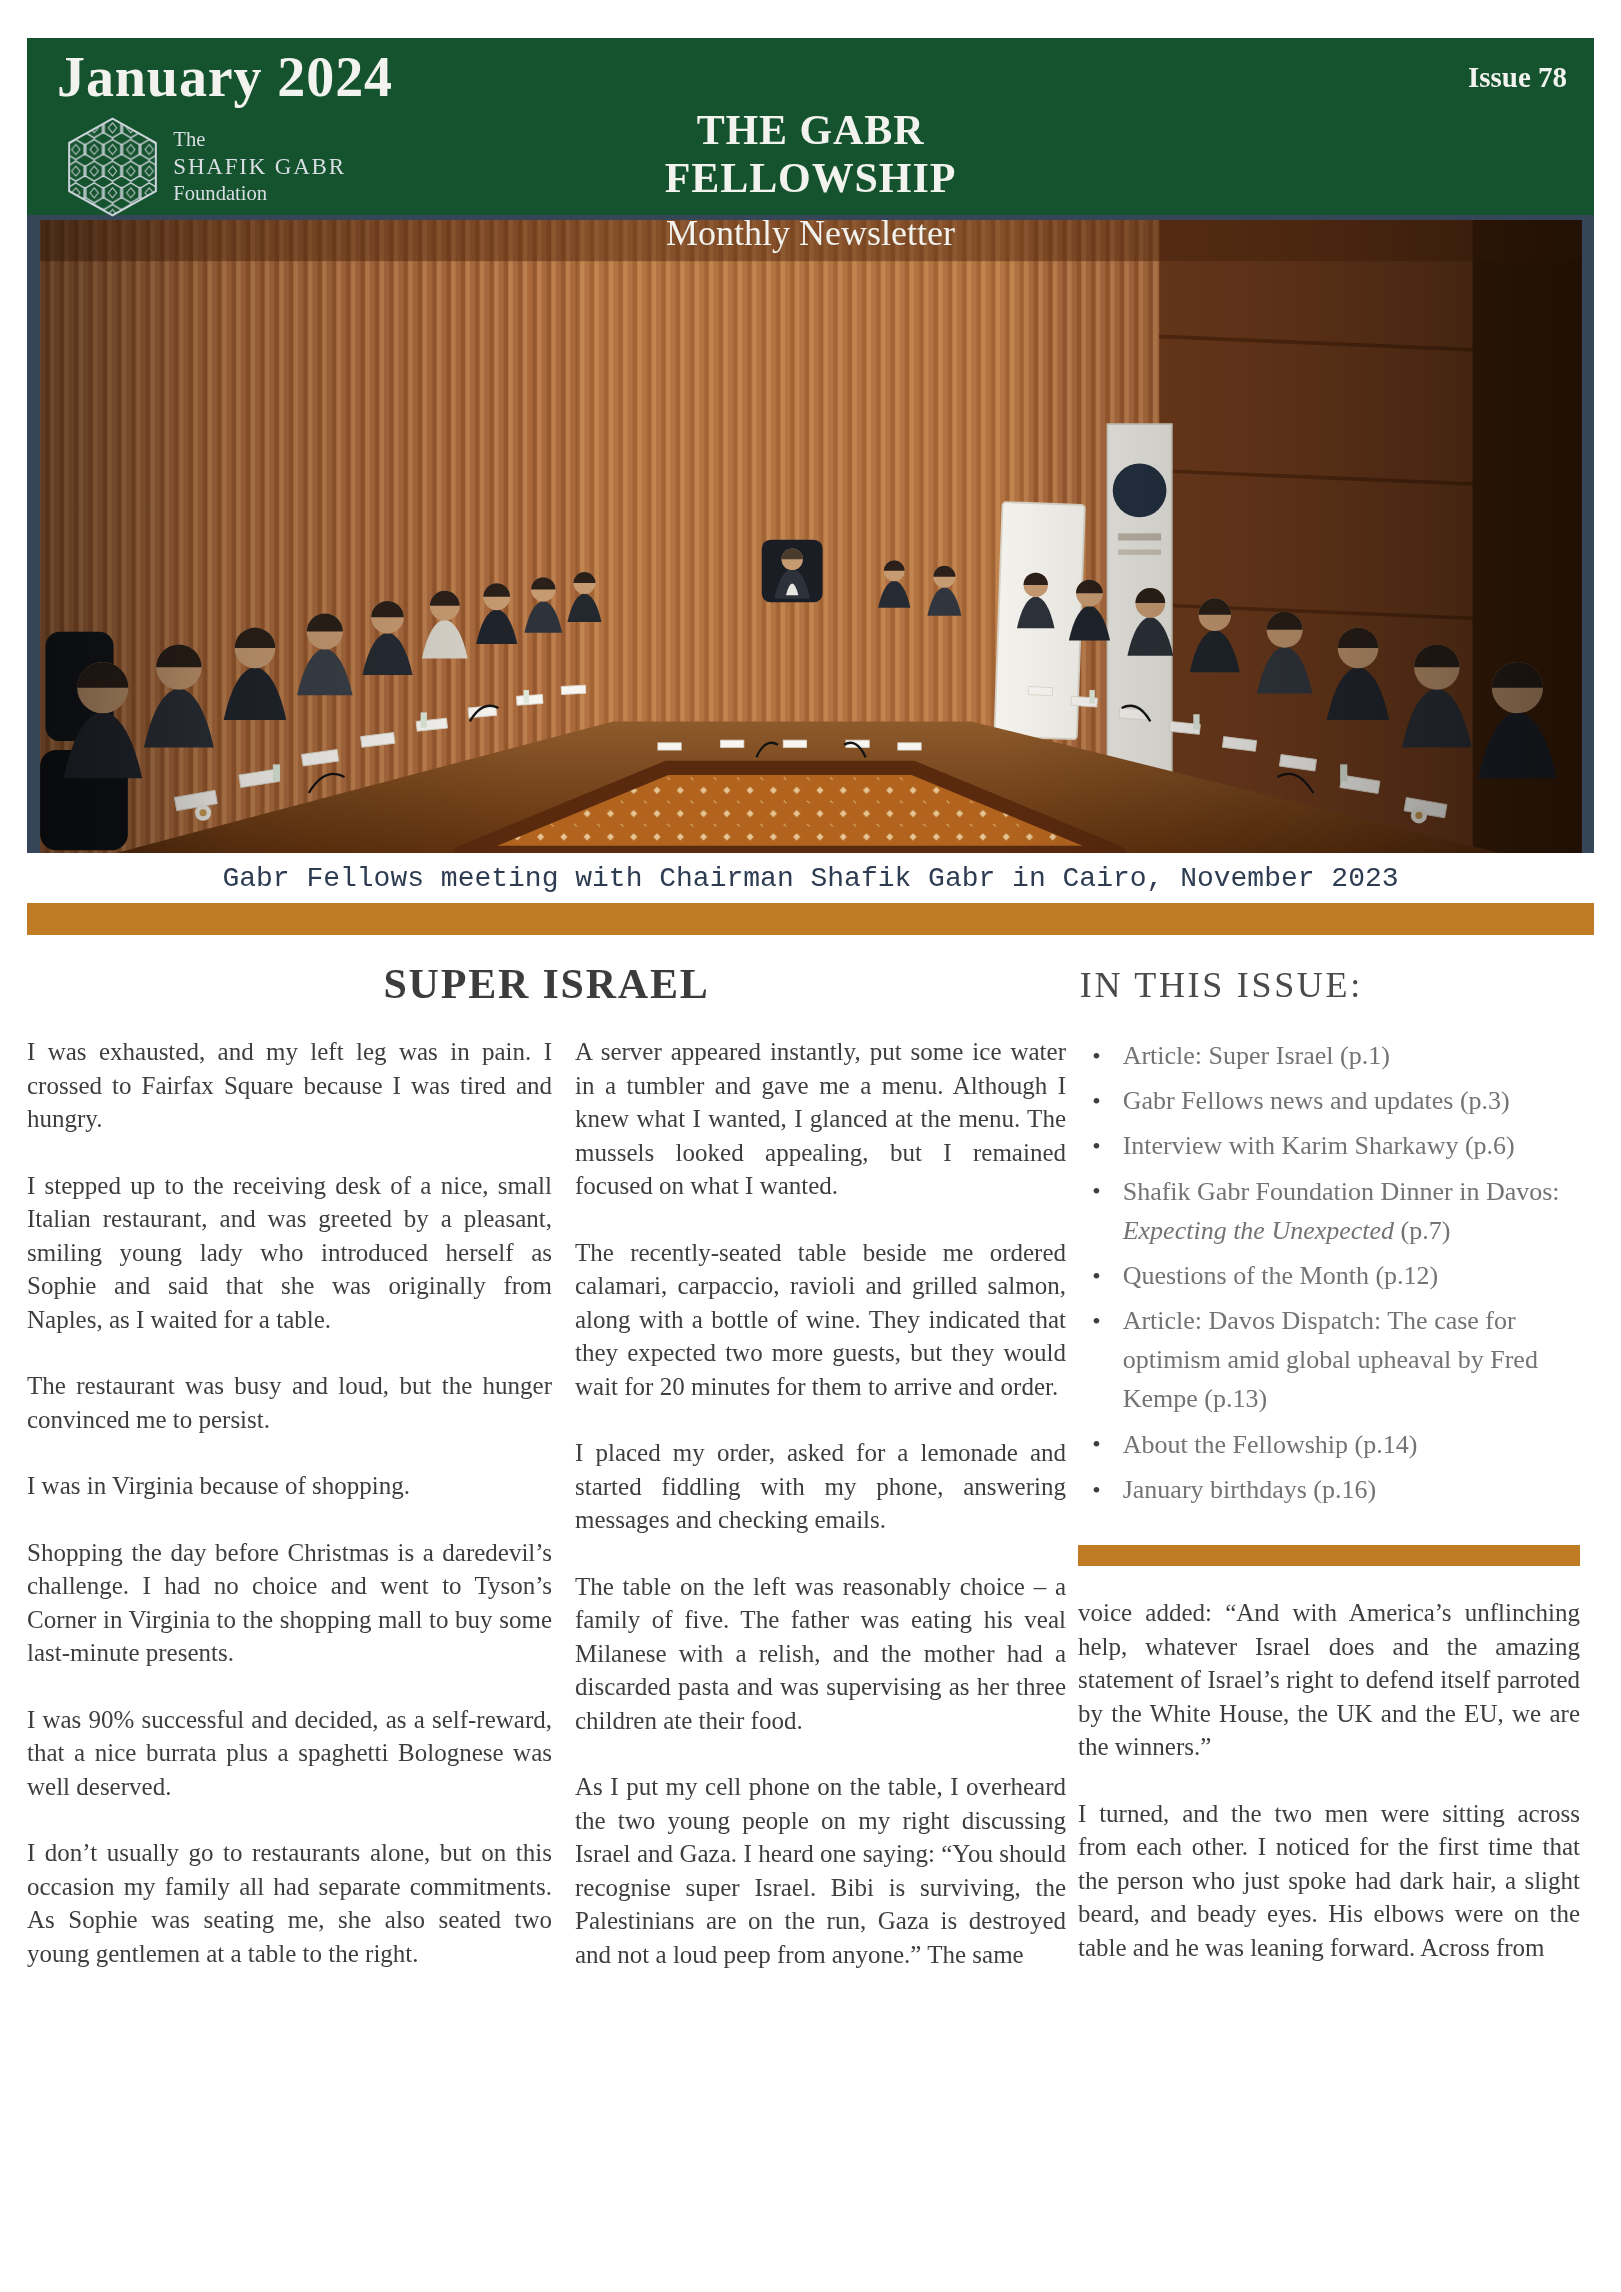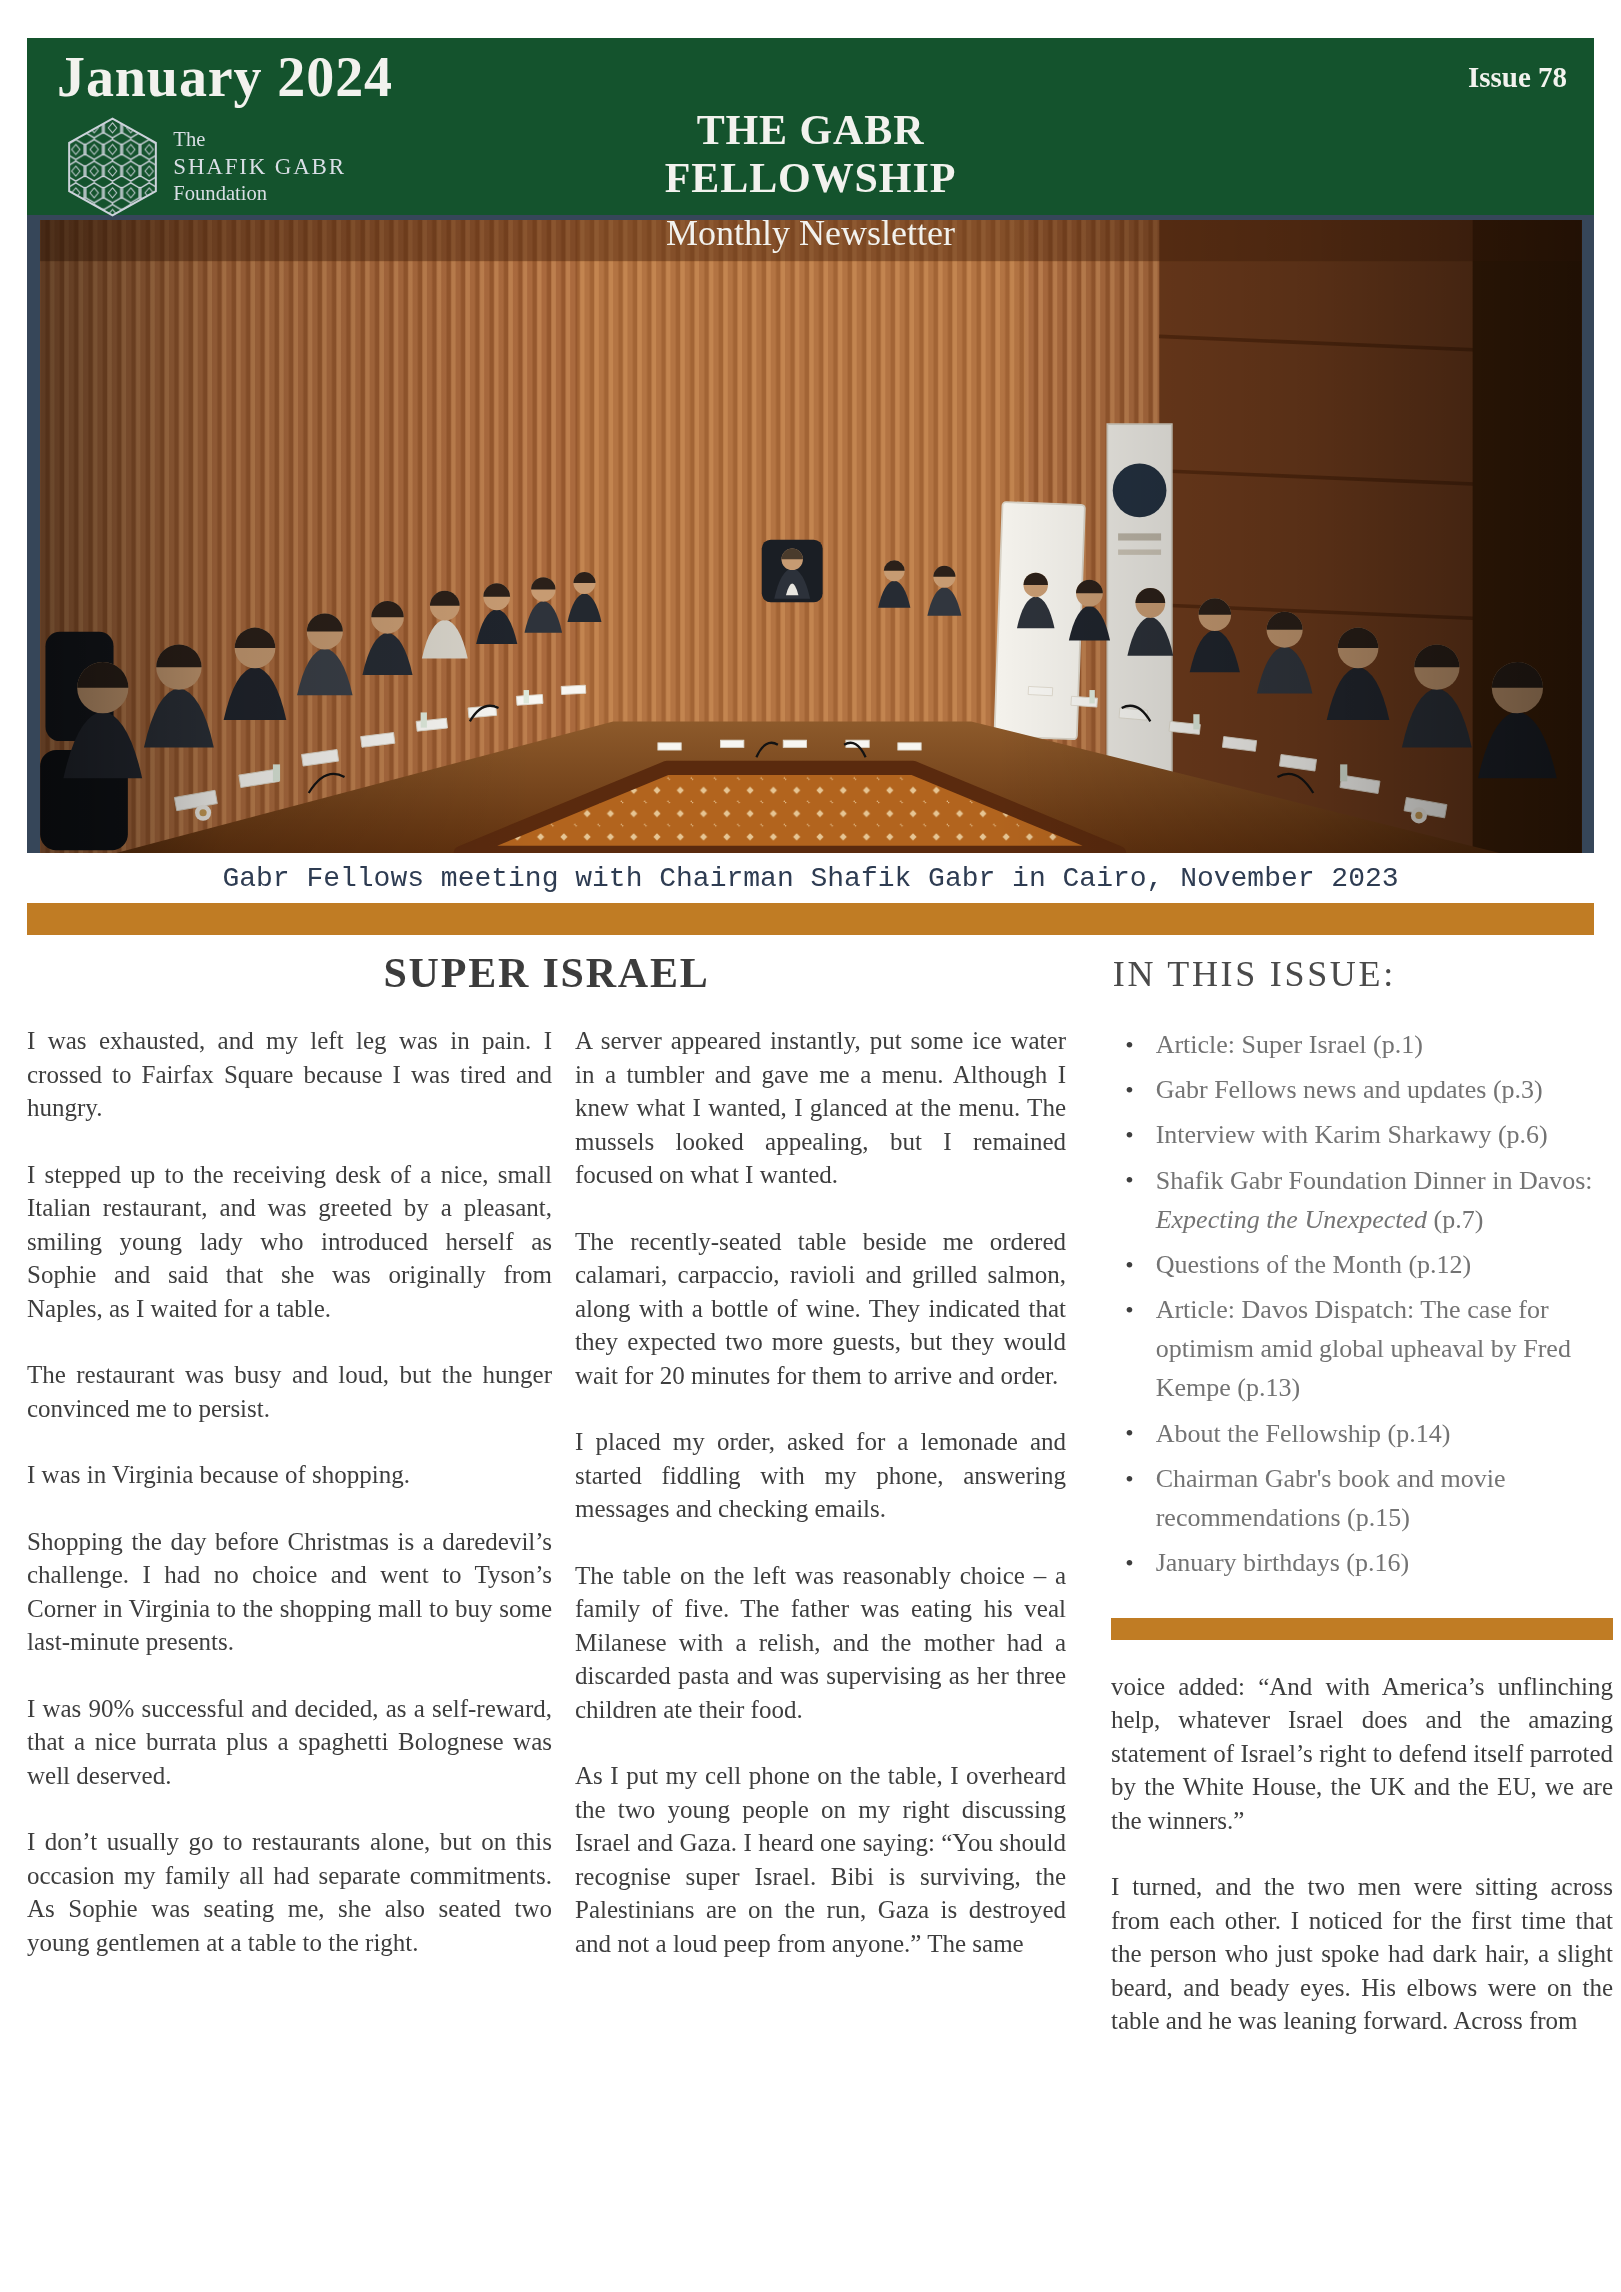--- a/index.html
+++ b/index.html
@@ -18,21 +18,21 @@
   .mast-sub{font-size:36px;margin-top:9px;}
   .mast-issue{position:absolute;right:27px;top:23px;font-size:29px;font-weight:700;}
 
   
   .photo-wrap{background:#364659;padding:5.4px 12.5px 0 12.5px;}
   .photo-wrap svg{display:block;}
   .caption{text-align:center;font-size:28px;color:#2e3c52;padding:10px 0 9px 0;font-family:Liberation Mono, monospace;}
   .divider{height:32px;background:#c07c24;}
 
   
-  .content{display:flex;gap:45px;margin-top:12px;}
+  .content{display:flex;gap:12px;padding-top:23px;}
   .main{width:1039px;flex:none;}
   .main h1{margin:1.8px 0 27px 0;text-align:center;font-size:42px;font-weight:700;color:#3c3c3c;letter-spacing:1.8px;}
   .cols{display:flex;gap:23px;}
   .col1{width:525px;flex:none;}
   .col2{width:491px;flex:none;}
   p.body{font-size:25px;line-height:1.34;text-align:justify;margin:0 0 33px 0;color:#3e3e3e;}
 
   .sidebar{width:502px;flex:none;}
   .sidebar h2{margin:5.4px 0 30px 1.8px;font-size:36px;font-weight:400;color:#4a4a4a;letter-spacing:2.7px;}
   ul.issue{list-style:none;margin:0;padding:0 0 0 10.7px;}
@@ -261,21 +261,20 @@
     <div class="sidebar">
       <h2>IN THIS ISSUE:</h2>
       <ul class="issue">
           <li><span>Article:  Super Israel (p.1)</span></li>
           <li><span>Gabr Fellows news and updates (p.3)</span></li>
           <li><span>Interview with Karim Sharkawy (p.6)</span></li>
           <li><span>Shafik Gabr Foundation Dinner in Davos: </span><em>Expecting the Unexpected</em><span> (p.7)</span></li>
           <li><span>Questions of the Month (p.12)</span></li>
           <li><span>Article: Davos Dispatch: The case for optimism amid global upheaval by Fred Kempe (p.13)</span></li>
           <li><span>About the Fellowship (p.14)</span></li>
-          <li><span>Chairman Gabr's book and movie recommendations (p.15)</span></li>
           <li><span>January birthdays (p.16)</span></li>
         </ul>
       <div class="divider2"></div>
       <div>
           <p class="body">voice added: “And with America’s unflinching help, whatever Israel does and the amazing statement of Israel’s right to defend itself parroted by the White House, the UK and the EU, we are the winners.”</p>
           <p class="body">I turned, and the two men were sitting across from each other. I noticed for the first time that the person who just spoke had dark hair, a slight beard, and beady eyes. His elbows were on the table and he was leaning forward. Across from</p>
         </div>
     </div>
   </div>
 

